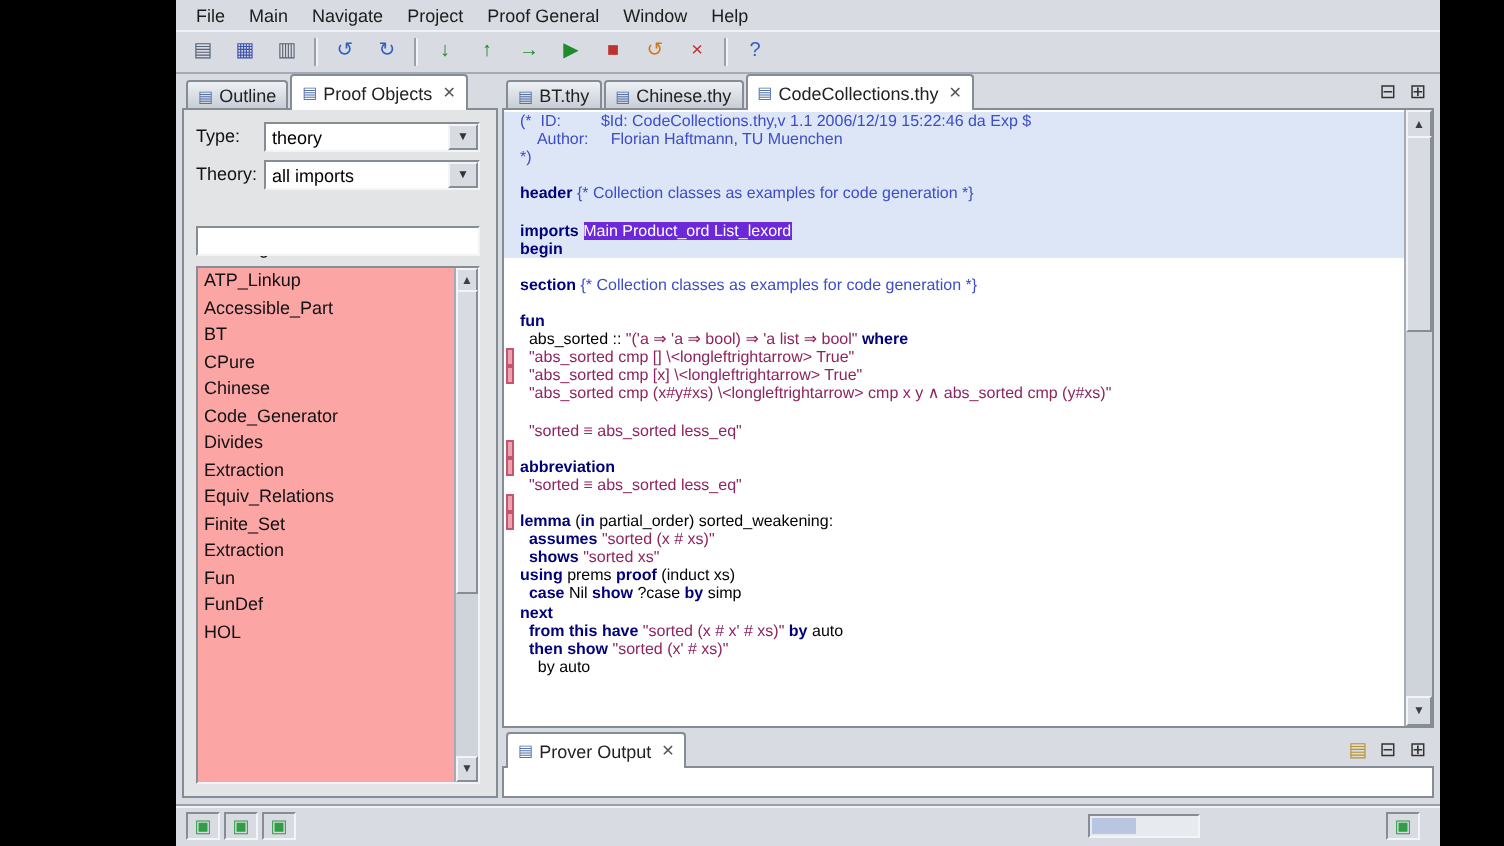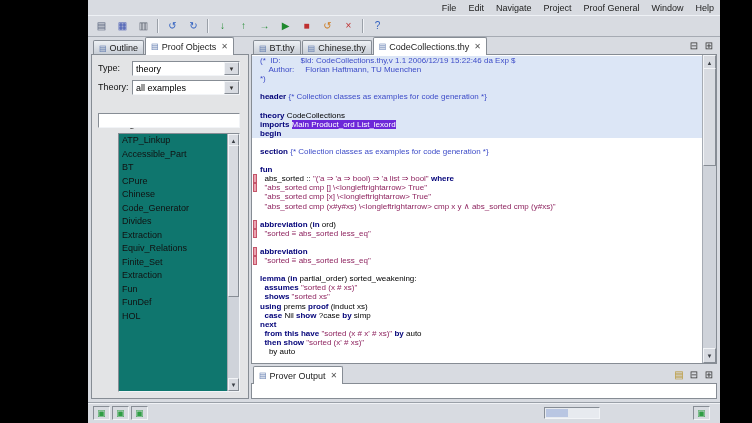--- a/index.html
+++ b/index.html
@@ -6,21 +6,21 @@
   body{width:752px;height:423px;background:#000;overflow:hidden;position:relative;
        font-family:"Liberation Sans",sans-serif;-webkit-font-smoothing:antialiased;}
   #window{position:absolute;left:88px;top:0;width:632px;height:423px;background:#d8dbe1;}
 
   
   .sunken{border:1px solid;border-color:#878d95 #f2f4f7 #f2f4f7 #878d95;}
   .raised{border:1px solid;border-color:#f2f4f7 #878d95 #878d95 #f2f4f7;}
 
   
   #menubar{position:absolute;left:0;top:0;right:0;height:15px;display:flex;align-items:center;
-           padding-left:4px;font-size:9px;color:#1c1c1c;background:#d8dbe1;justify-content:flex-end;}
+           padding-left:4px;font-size:9px;color:#1c1c1c;background:#d8dbe1;}
   .menu-item{padding:1px 6px;cursor:default;}
 
   
   #toolbar{position:absolute;left:0;top:15px;right:0;height:20px;display:flex;align-items:center;
            padding-left:3px;border-top:1px solid #eef1f5;border-bottom:1px solid #a6abb3;background:#d8dbe1;}
   .tb-btn{width:19px;height:17px;display:flex;align-items:center;justify-content:center;
           font-size:10px;line-height:10px;background:transparent;border:1px solid transparent;}
   .tb-sep{width:1px;height:14px;background:#9aa0a8;border-right:1px solid #f0f2f6;margin:0 3px;}
 
   
@@ -40,21 +40,21 @@
   
   #sidebar{left:3px;top:37px;width:158px;height:362px;}
   #sidebar .viewbody{background:#e3e4e6;}
   .form-label{position:absolute;left:6px;font-size:9px;color:#111;}
   .combo{position:absolute;left:40px;right:8px;height:15px;background:#fff;font-size:9px;
          display:flex;align-items:center;box-sizing:border-box;}
   .combo-text{flex:1;padding-left:3px;overflow:hidden;white-space:nowrap;}
   .combo-btn{width:13px;align-self:stretch;background:#d8dbe1;display:flex;align-items:center;
              justify-content:center;font-size:6px;color:#333;}
   #match-input{position:absolute;left:6px;right:8px;top:58px;height:15px;background:#fff;box-sizing:border-box;}
-  #obj-list{position:absolute;left:6px;right:8px;top:78px;bottom:6px;background:#0f766e;box-sizing:border-box;overflow:hidden;margin-left:20px;}
+  #obj-list{position:absolute;left:6px;right:8px;top:78px;bottom:6px;background:#fca5a5;box-sizing:border-box;overflow:hidden;}
   .list-items{position:absolute;left:0;top:0;right:11px;bottom:0;}
   .list-item{font-size:9px;line-height:13.5px;height:13.5px;padding-left:3px;color:#111;white-space:nowrap;}
 
   
   .vscroll{position:absolute;right:0;top:0;bottom:0;background:#cfd3da;border-left:1px solid #a6abb3;}
   .sb-arrow{position:absolute;left:0;right:0;display:flex;align-items:center;justify-content:center;
             font-size:6px;color:#3a3f46;background:#d8dbe1;}
   .sb-thumb{position:absolute;left:0;right:0;background:#d8dbe1;}
 
   
@@ -82,21 +82,21 @@
   #heap-widget{position:absolute;right:120px;top:3px;width:56px;height:12px;background:#e7eaef;box-sizing:border-box;}
   #heap-fill{position:absolute;left:1px;top:1px;bottom:1px;width:22px;background:#b9c6e2;}
 </style>
 </head>
 <body>
 
 <div id="window">
 
   <div id="menubar">
       <div class="menu-item">File</div>
-      <div class="menu-item">Edit</div>
+      <div class="menu-item">Main</div>
       <div class="menu-item">Navigate</div>
       <div class="menu-item">Project</div>
       <div class="menu-item">Proof General</div>
       <div class="menu-item">Window</div>
       <div class="menu-item">Help</div>
     </div>
 
   <div id="toolbar">
       <div class="tb-btn">
         <span style="color: rgb(86, 97, 122);">▤</span>
@@ -155,21 +155,21 @@
         </div>
       </div>
     <div class="viewbody">
       <div class="form-label" style="top:8px">Type:</div>
       <div class="combo sunken" style="top:6px">
         <span class="combo-text">theory</span>
         <span class="combo-btn raised">▼</span>
       </div>
       <div class="form-label" style="top:27px">Theory:</div>
       <div class="combo sunken" style="top:25px">
-        <span class="combo-text">all examples</span>
+        <span class="combo-text">all imports</span>
         <span class="combo-btn raised">▼</span>
       </div>
       <div class="form-label" style="top:64px">Matching:</div>
       <div id="match-input" class="sunken"></div>
       <div id="obj-list" class="sunken">
         <div class="list-items">
             <div class="list-item">ATP_Linkup</div>
             <div class="list-item">Accessible_Part</div>
             <div class="list-item">BT</div>
             <div class="list-item">CPure</div>
@@ -213,33 +213,31 @@
         <span class="winbtn">⊞</span>
       </div>
     <div class="viewbody">
       <div id="code">
           <div class="codeline proc"><span class="tk-c">(*  ID:         $Id: CodeCollections.thy,v 1.1 2006/12/19 15:22:46 da Exp $</span></div>
           <div class="codeline proc"><span class="tk-c">    Author:     Florian Haftmann, TU Muenchen</span></div>
           <div class="codeline proc"><span class="tk-c">*)</span></div>
           <div class="codeline proc"></div>
           <div class="codeline proc"><span class="tk-k">header</span><span class="tk-p"> </span><span class="tk-c">{* Collection classes as examples for code generation *}</span></div>
           <div class="codeline proc"></div>
-          <div class="codeline proc"><span class="tk-k">theory</span><span class="tk-p"> CodeCollections</span></div>
           <div class="codeline proc"><span class="tk-k">imports</span><span class="tk-p"> </span><span class="tk-w">Main Product_ord List_lexord</span></div>
           <div class="codeline proc"><span class="tk-k">begin</span></div>
           <div class="codeline"></div>
           <div class="codeline"><span class="tk-k">section</span><span class="tk-p"> </span><span class="tk-c">{* Collection classes as examples for code generation *}</span></div>
           <div class="codeline"></div>
           <div class="codeline"><span class="tk-k">fun</span></div>
           <div class="codeline"><span class="tk-p">  abs_sorted :: </span><span class="tk-s">"('a ⇒ 'a ⇒ bool) ⇒ 'a list ⇒ bool"</span><span class="tk-p"> </span><span class="tk-k">where</span></div>
           <div class="codeline"><span class="tk-p">  </span><span class="tk-s">"abs_sorted cmp [] \&lt;longleftrightarrow&gt; True"</span></div>
           <div class="codeline"><span class="tk-p">  </span><span class="tk-s">"abs_sorted cmp [x] \&lt;longleftrightarrow&gt; True"</span></div>
           <div class="codeline"><span class="tk-p">  </span><span class="tk-s">"abs_sorted cmp (x#y#xs) \&lt;longleftrightarrow&gt; cmp x y ∧ abs_sorted cmp (y#xs)"</span></div>
           <div class="codeline"></div>
-          <div class="codeline"><span class="tk-k">abbreviation</span><span class="tk-p"> (</span><span class="tk-k">in</span><span class="tk-p"> ord)</span></div>
           <div class="codeline"><span class="tk-p">  </span><span class="tk-s">"sorted ≡ abs_sorted less_eq"</span></div>
           <div class="codeline"></div>
           <div class="codeline"><span class="tk-k">abbreviation</span></div>
           <div class="codeline"><span class="tk-p">  </span><span class="tk-s">"sorted ≡ abs_sorted less_eq"</span></div>
           <div class="codeline"></div>
           <div class="codeline"><span class="tk-k">lemma</span><span class="tk-p"> (</span><span class="tk-k">in</span><span class="tk-p"> partial_order) sorted_weakening:</span></div>
           <div class="codeline"><span class="tk-p">  </span><span class="tk-k">assumes</span><span class="tk-p"> </span><span class="tk-s">"sorted (x # xs)"</span></div>
           <div class="codeline"><span class="tk-p">  </span><span class="tk-k">shows</span><span class="tk-p"> </span><span class="tk-s">"sorted xs"</span></div>
           <div class="codeline"><span class="tk-k">using</span><span class="tk-p"> prems </span><span class="tk-k">proof</span><span class="tk-p"> (induct xs)</span></div>
           <div class="codeline"><span class="tk-p">  </span><span class="tk-k">case</span><span class="tk-p"> Nil </span><span class="tk-k">show</span><span class="tk-p"> ?case </span><span class="tk-k">by</span><span class="tk-p"> simp</span></div>

